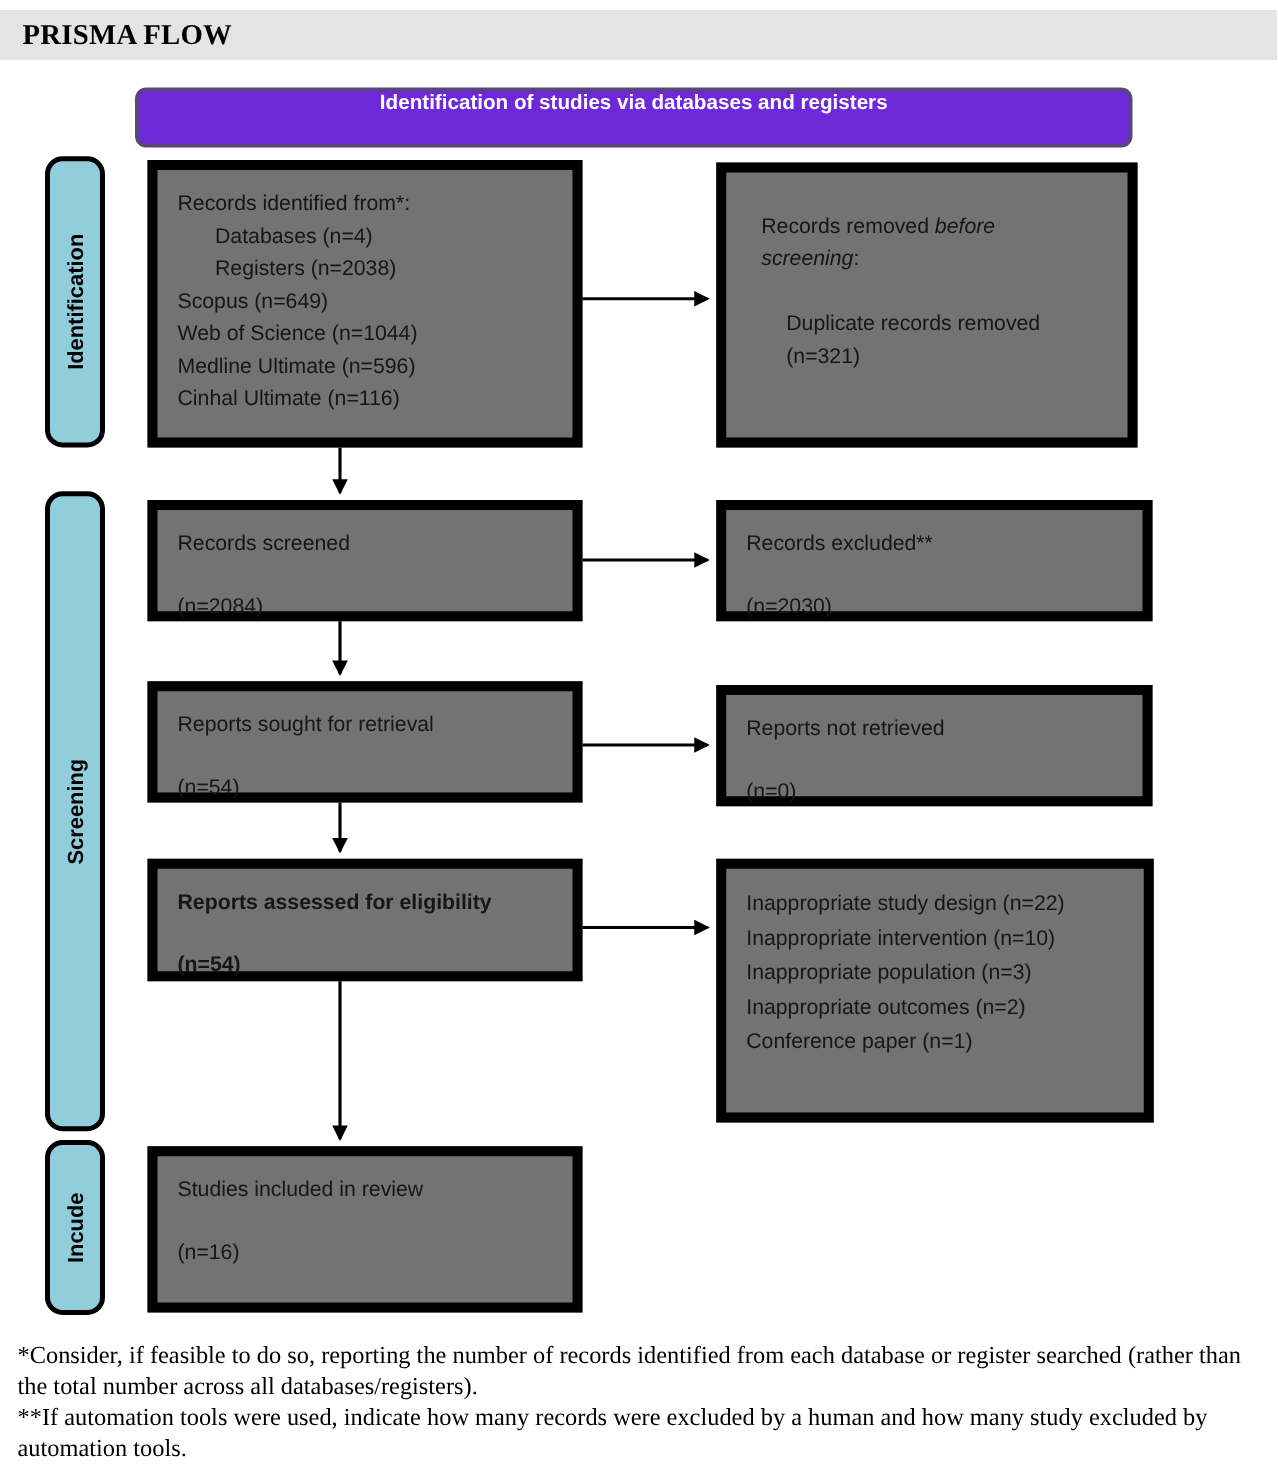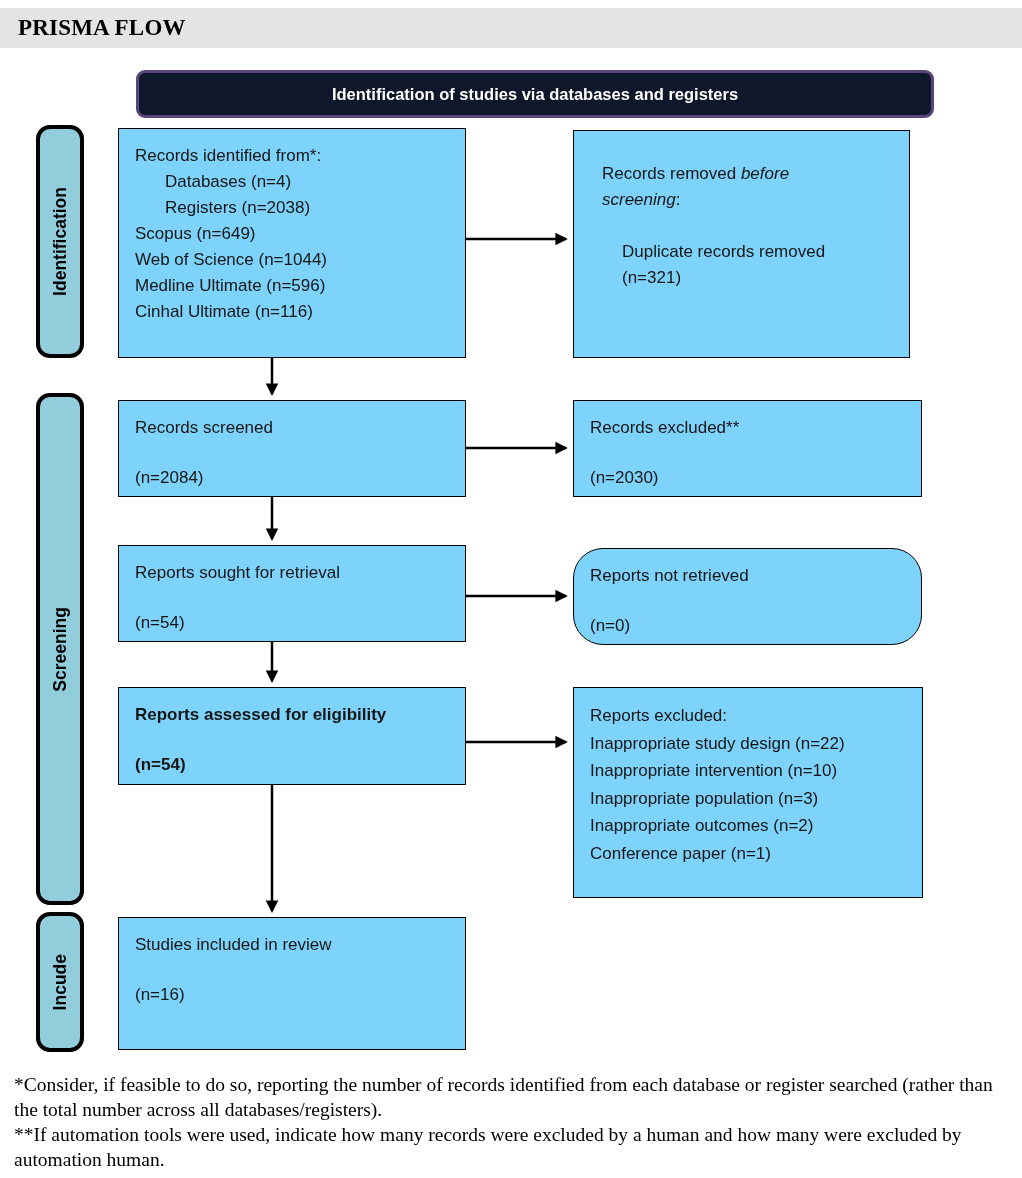--- a/index.html
+++ b/index.html
@@ -15,54 +15,54 @@
     position:absolute;left:0;top:8px;width:1022px;height:40px;
     background:#e4e4e4;
     display:flex;align-items:center;
     padding-left:18px;box-sizing:border-box;
   }
   .titlebar span{
     font-family:"Liberation Serif", serif;
     font-weight:bold;font-size:23px;letter-spacing:.2px;color:#000;
   }
   .banner{
-    position:absolute;left:136px;top:70px;width:798px;height:48px;
-    background:#0f172a;border:3px solid #5a4579;border-radius:9px;
+    position:absolute;left:108px;top:70px;width:798px;height:48px;
+    background:#6d28d9;border:3px solid #5a4579;border-radius:9px;
     box-sizing:border-box;
-    display:flex;align-items:center;justify-content:center;
+    display:flex;align-items:flex-start;justify-content:center;
   }
   .banner span{color:#ffffff;font-weight:bold;font-size:16.5px;}
   .stage{
     position:absolute;left:36px;width:48px;
     background:#92cddc;border:4px solid #000;border-radius:14px;
     box-sizing:border-box;
     display:flex;align-items:center;justify-content:center;
   }
   .stage .vtext{
     writing-mode:vertical-rl;transform:rotate(180deg);
     font-weight:bold;font-size:17.5px;color:#000;white-space:nowrap;
   }
   .stage-identification{top:125px;height:233px;}
   .stage-screening{top:393px;height:512px;}
   .stage-incude{top:912px;height:140px;}
   .box{
-    position:absolute;background:#7dd3fc;border:1px solid #000000;
+    position:absolute;background:#737373;border:8px solid #000000;
     box-sizing:border-box;font-size:17px;line-height:26px;
     padding:14px 16px;color:#161616;
   }
   .box .indent{padding-left:30px;}
   .box .count{margin-top:24px;}
   .b1{left:118px;top:128px;width:348px;height:230px;}
   .b2{left:118px;top:400px;width:348px;height:97px;}
   .b3{left:118px;top:545px;width:348px;height:97px;}
   .b4{left:118px;top:687px;width:348px;height:98px;font-weight:bold;}
   .b5{left:118px;top:917px;width:348px;height:133px;}
   .r1{left:573px;top:130px;width:337px;height:228px;padding-top:18px;}
   .r2{left:573px;top:400px;width:349px;height:97px;}
-  .r3{left:573px;top:548px;width:349px;height:97px;border-radius:30px;}
+  .r3{left:573px;top:548px;width:349px;height:97px;}
   .r4{left:573px;top:687px;width:350px;height:211px;line-height:27.5px;}
   .r1 .head{max-width:245px;margin:12px;}
   .r1 .detail{margin:26px 0 0 32px;max-width:250px;}
   .footnotes{
     position:absolute;left:14px;top:1072px;width:996px;
     font-family:"Liberation Serif", serif;
     font-size:19.5px;line-height:25px;color:#000;
   }
   .arrows{position:absolute;left:0;top:0;pointer-events:none;}
 </style>
@@ -123,21 +123,20 @@
     <div>Reports not retrieved</div>
     <div class="count">(n=0)</div>
   </div>
 
   <div class="box b4">
     <div>Reports assessed for eligibility</div>
     <div class="count">(n=54)</div>
   </div>
 
   <div class="box r4">
-    <div>Reports excluded:</div>
     <div>Inappropriate study design (n=22)</div>
     <div>Inappropriate intervention (n=10)</div>
     <div>Inappropriate population (n=3)</div>
     <div>Inappropriate outcomes (n=2)</div>
     <div>Conference paper (n=1)</div>
   </div>
 
   <div class="box b5">
     <div>Studies included in review</div>
     <div class="count">(n=16)</div>
@@ -154,16 +153,16 @@
     <line x1="466" y1="596" x2="566" y2="596" stroke="#000" stroke-width="2.5" marker-end="url(#ah)"></line>
     <line x1="466" y1="742" x2="566" y2="742" stroke="#000" stroke-width="2.5" marker-end="url(#ah)"></line>
     <line x1="272" y1="358" x2="272" y2="394" stroke="#000" stroke-width="2.5" marker-end="url(#ah)"></line>
     <line x1="272" y1="497" x2="272" y2="539" stroke="#000" stroke-width="2.5" marker-end="url(#ah)"></line>
     <line x1="272" y1="642" x2="272" y2="681" stroke="#000" stroke-width="2.5" marker-end="url(#ah)"></line>
     <line x1="272" y1="785" x2="272" y2="911" stroke="#000" stroke-width="2.5" marker-end="url(#ah)"></line>
   </svg>
 
   <div class="footnotes">
     <div>*Consider, if feasible to do so, reporting the number of records identified from each database or register searched (rather than the total number across all databases/registers).</div>
-    <div>**If automation tools were used, indicate how many records were excluded by a human and how many were excluded by automation human.</div>
+    <div>**If automation tools were used, indicate how many records were excluded by a human and how many study excluded by automation tools.</div>
   </div>
 
 </div>
 
 </body></html>

